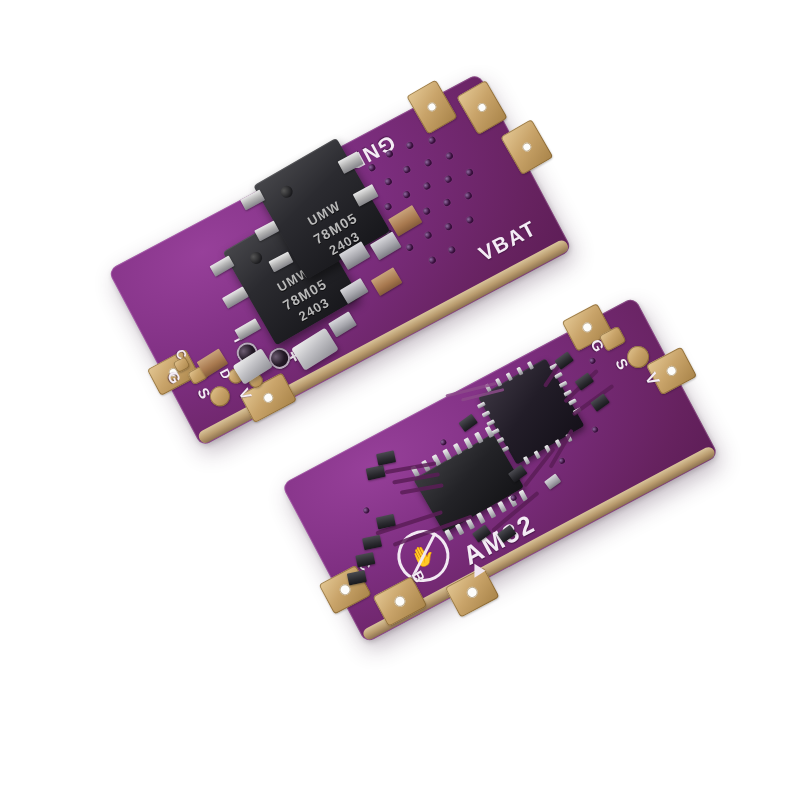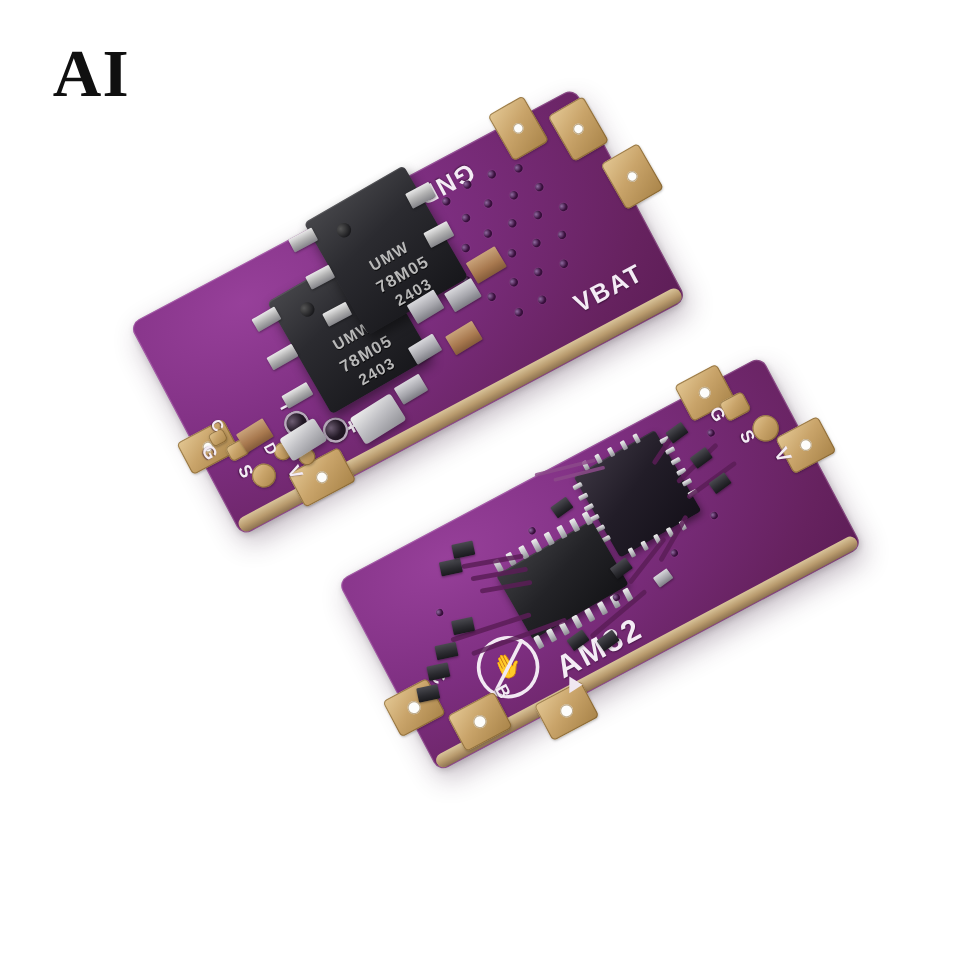--- a/index.html
+++ b/index.html
@@ -136,21 +136,20 @@
     position:absolute;width:0;height:0;
     border-left:7px solid transparent;border-right:7px solid transparent;
     border-bottom:11px solid #f0e7f1;
   }
 </style>
 </head>
 <body>
 
 <div id="scene">
 
-  <div id="watermark">AI</div>
 
   <div class="board" style="left:130px;top:160px;width:420px;height:200px;
               transform:rotate(-28deg);transform-origin:50% 50%;">
 
     <div class="subside" style="left:2px;top:186px;width:416px;height:13px;"></div>
     <div class="edge"></div>
 
     <div class="silk" style="left:262px;top:8px;font-size:21px;transform:rotate(180deg);">GND</div>
 
     <div class="silk" style="left:336px;top:150px;font-size:21px;">VBAT</div>

